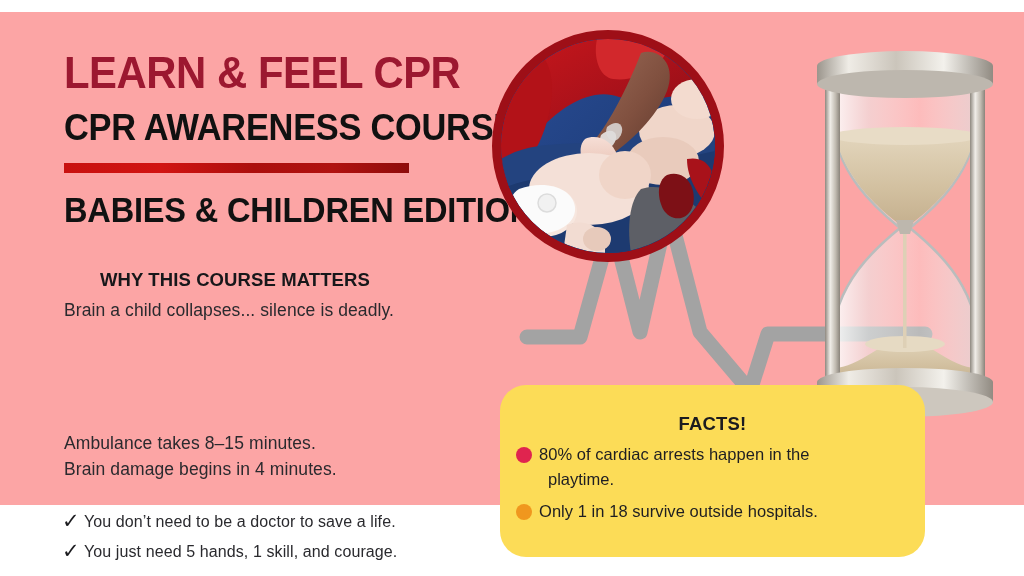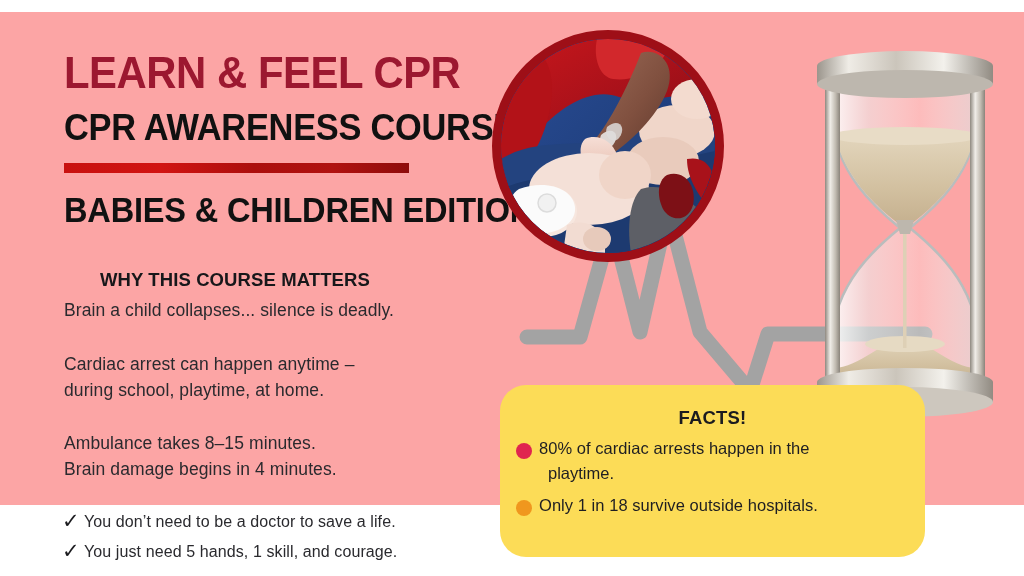--- a/index.html
+++ b/index.html
@@ -63,27 +63,27 @@
     background:#1d3f84;
   }
   .photo-inner{position:absolute;inset:0;overflow:hidden;border-radius:50%;}
 
   
   #hourglass{position:absolute;left:800px;top:26px;width:210px;height:390px;}
 
   
   .facts-box{
     position:absolute;left:500px;top:373px;width:425px;height:172px;
-    background:#fcdc57;border-radius:26px;box-sizing:border-box;padding:18px 16px 0 16px;
+    background:#fcdc57;border-radius:26px;box-sizing:border-box;padding:24px 16px 0 16px;
   }
   .facts-title{
     text-align:center;font-size:18.5px;font-weight:bold;color:#1b1b1f;
     margin-top:4px;letter-spacing:0.2px;
   }
-  .fact-row{display:flex;align-items:center;margin-top:7px;}
+  .fact-row{display:flex;align-items:flex-start;margin-top:7px;}
   .fact-bullet{
     width:16px;height:16px;border-radius:50%;flex:0 0 16px;margin-top:5px;margin-right:7px;
   }
   .fact-text{font-size:16.5px;color:#1e1e22;line-height:25px;letter-spacing:0.05px;}
   .fact-cont{font-size:16.5px;color:#1e1e22;line-height:25px;margin-left:32px;}
 </style>
 </head>
 <body>
 
 <div id="poster">
@@ -92,22 +92,20 @@
     <polyline points="527,325 580,325 612,210 640,320 668,196 700,320 750,379 768,322 840,322 925,322" fill="none" stroke="#a3a3a3" stroke-width="15" stroke-linecap="round" stroke-linejoin="round"></polyline>
   </svg>
 
   <div class="headline">LEARN &amp; FEEL CPR</div>
   <div class="subhead">CPR AWARENESS COURSE</div>
   <div class="divider"></div>
   <div class="edition">BABIES &amp; CHILDREN EDITION</div>
 
   <div class="why-title">WHY THIS COURSE MATTERS</div>
   <div class="para" id="para-1">Brain a child collapses... silence is deadly.</div>
-  <div class="para" id="para-2">Cardiac arrest can happen anytime –
-during school, playtime, at home.</div>
   <div class="para" id="para-3">Ambulance takes 8–15 minutes.
 Brain damage begins in 4 minutes.</div>
 
   <div class="check-list">
     <div class="check-row">
       <span class="check-mark">✓</span>
       <span class="check-text">You don’t need to be a doctor to save a life.</span>
     </div>
     <div class="check-row">
       <span class="check-mark">✓</span>

